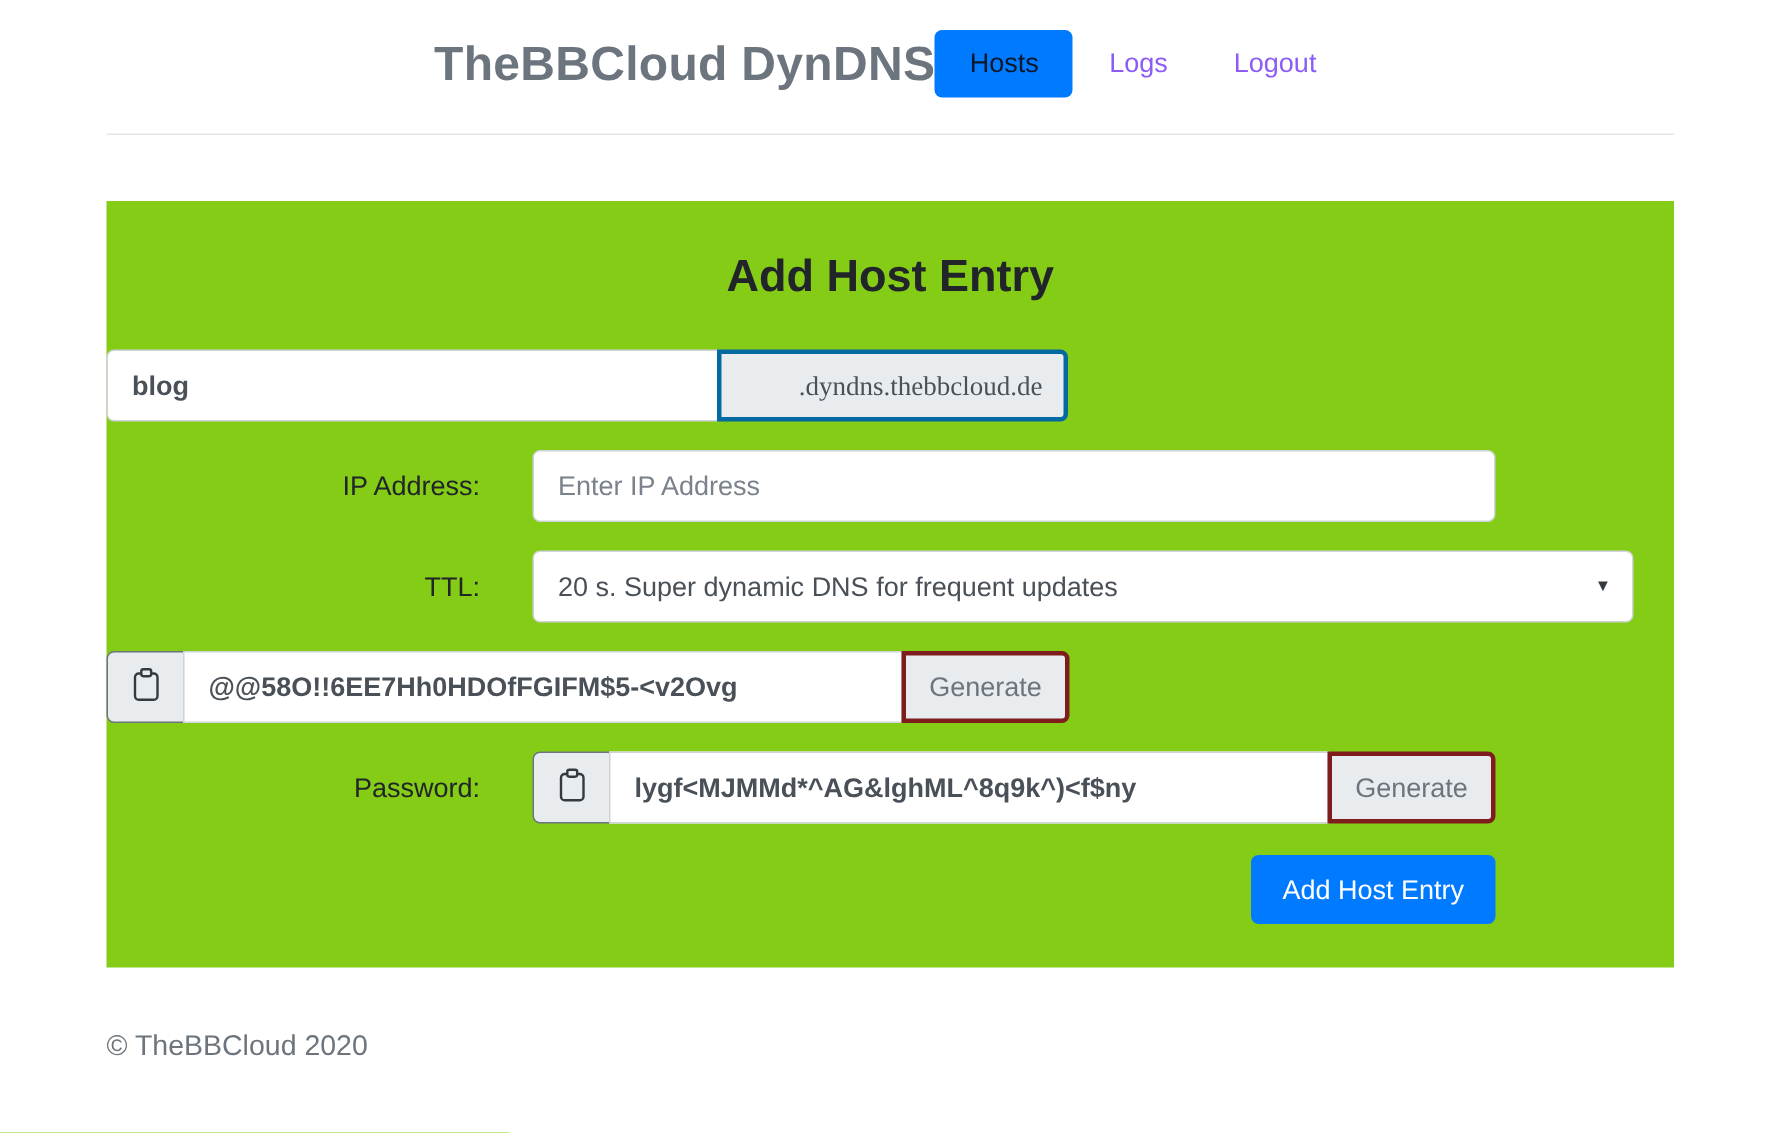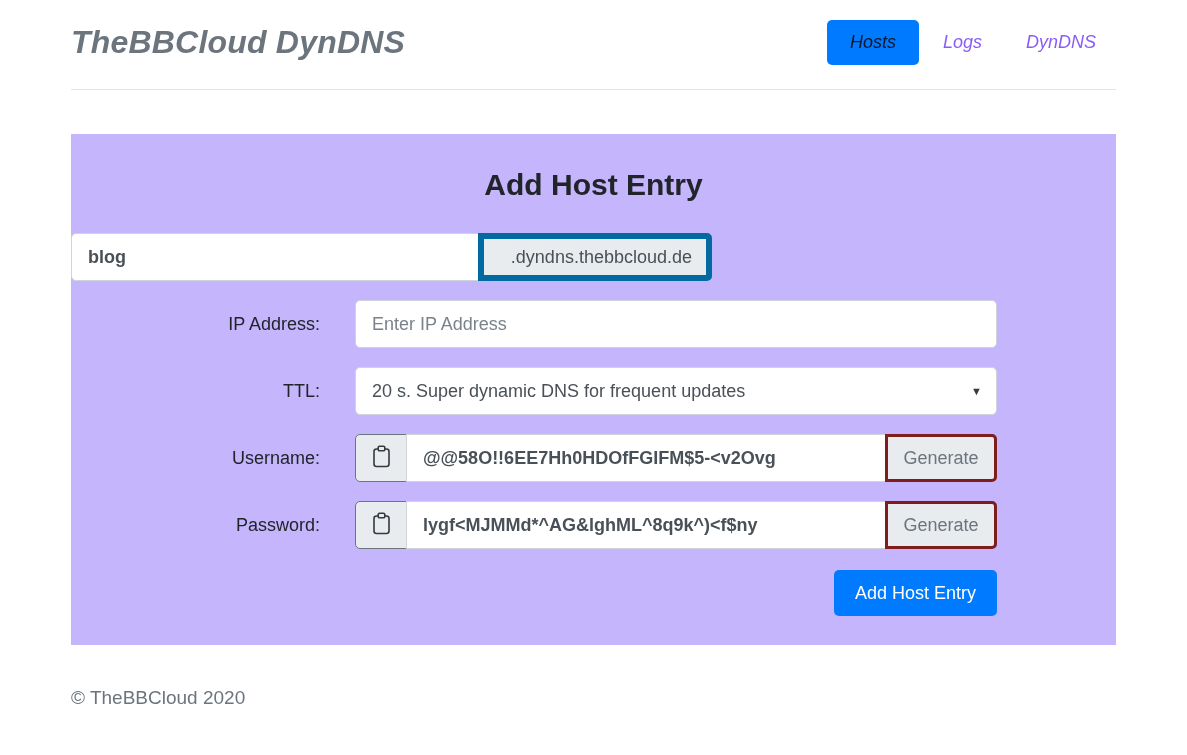--- a/index.html
+++ b/index.html
@@ -5,34 +5,34 @@
   * { box-sizing: border-box; }
   html, body { margin: 0; padding: 0; }
   body {
     width: 1187px; height: 755px; overflow: hidden;
     background: #ffffff; color: #212529;
     font-family: "Liberation Sans", sans-serif;
   }
   .page { width: 1045px; margin: 0 auto; }
 
   
-  .header { display: flex; justify-content: space-between; align-items: center; padding-top: 20px; font-style: italic; }
+  .header { display: flex; justify-content: center; align-items: center; padding-top: 20px; }
   .site-title { margin: 0; font-size: 32px; font-weight: bold; color: #6c757d; letter-spacing: 0.2px; }
   .nav { display: flex; align-items: center; }
   .nav-link {
     font-size: 18px; color: #8b5cf6; text-decoration: none;
     padding: 12px 20px; cursor: pointer; display: inline-block;
   }
   .nav-link.active { background: #007bff; color: #0f172a; border-radius: 5px; padding: 12px 23px; }
   .nav-link + .nav-link { margin-left: 4px; }
 
   .header-divider { border: none; border-top: 1px solid #e3e6e9; margin: 24px 0 0 0; }
 
   
-  .card { background: #c4b5fd; margin-top: 44px; padding: 34px 0 29px 0; }
+  .card { background: #84cc16; margin-top: 44px; padding: 34px 0 29px 0; }
   .card-title { margin: 0 0 31px 0; text-align: center; font-size: 30px; font-weight: bold; color: #212529; }
 
   .host-form { width: 926px; }
   .form-row { display: flex; margin-bottom: 19px; }
   .label-col {
     width: 249px; margin-right: 35px; text-align: right;
     font-size: 18px; color: #212529; line-height: 48px; flex: none;
   }
   .input-col { width: 642px; flex: none; position: relative; }
 
@@ -44,27 +44,27 @@
   }
   .form-control::placeholder { color: #7a828b; opacity: 1; }
 
   .input-group { display: flex; width: 642px; }
   .input-group .form-control { flex: 1 1 auto; width: auto; font-weight: bold; }
 
   
   .hostname-input { width: 408px !important; flex: none !important; border-radius: 5px 0 0 5px; }
   .input-suffix {
     width: 234px; height: 48px; margin-left: -1px;
-    background: #e9ecef; border: 6px solid #0369a1; border-radius: 0 5px 5px 0;
+    background: #e9ecef; border: 3px solid #0369a1; border-radius: 0 5px 5px 0;
     display: flex; align-items: center; justify-content: flex-end;
-    padding: 0 14px; font-size: 18px; color: #495057;
+    padding: 0 14px; font-size: 18px; color: #495057; font-family: Liberation Serif, serif;
   }
 
   
-  .select-wrap { position: relative; width: 642px; }
+  .select-wrap { position: relative; width: 734px; }
   .ttl-select {
     appearance: none; -webkit-appearance: none; -moz-appearance: none;
     width: 100%; height: 48px; border: 1px solid #ced4da; border-radius: 5px;
     background: #ffffff; padding: 0 16px; font-size: 18px; color: #495057;
     font-family: inherit; outline: none; cursor: pointer;
   }
   .select-arrow {
     position: absolute; right: 15px; top: 50%; transform: translateY(-50%);
     font-size: 11px; color: #343a40; pointer-events: none;
   }
@@ -95,21 +95,21 @@
 </head>
 <body>
 
 <div class="page">
 
   <header class="header">
     <h1 class="site-title">TheBBCloud DynDNS</h1>
     <nav class="nav">
       <a class="nav-link active">Hosts</a>
       <a class="nav-link">Logs</a>
-      <a class="nav-link">DynDNS</a>
+      <a class="nav-link">Logout</a>
     </nav>
   </header>
 
   <hr class="header-divider">
 
   <section class="card">
     <h2 class="card-title">Add Host Entry</h2>
 
     <form class="host-form">
 
@@ -135,21 +135,20 @@
           <div class="select-wrap">
             <select class="ttl-select">
               <option>20 s. Super dynamic DNS for frequent updates</option>
             </select>
             <span class="select-arrow">▼</span>
           </div>
         </div>
       </div>
 
       <div class="form-row">
-        <label class="label-col">Username:</label>
         <div class="input-col">
           <div class="input-group">
             <button type="button" class="copy-btn">
               <span>
                 <svg width="19" height="23" viewBox="0 0 19 23" fill="none">
                   <rect x="2" y="4" width="15" height="17.5" rx="2.5" stroke="#343a40" stroke-width="1.6"></rect>
                   <rect x="6.2" y="1.2" width="6.6" height="4.6" rx="1.4" stroke="#343a40" stroke-width="1.6" fill="#e9ecef"></rect>
                 </svg>
               </span>
             </button>

